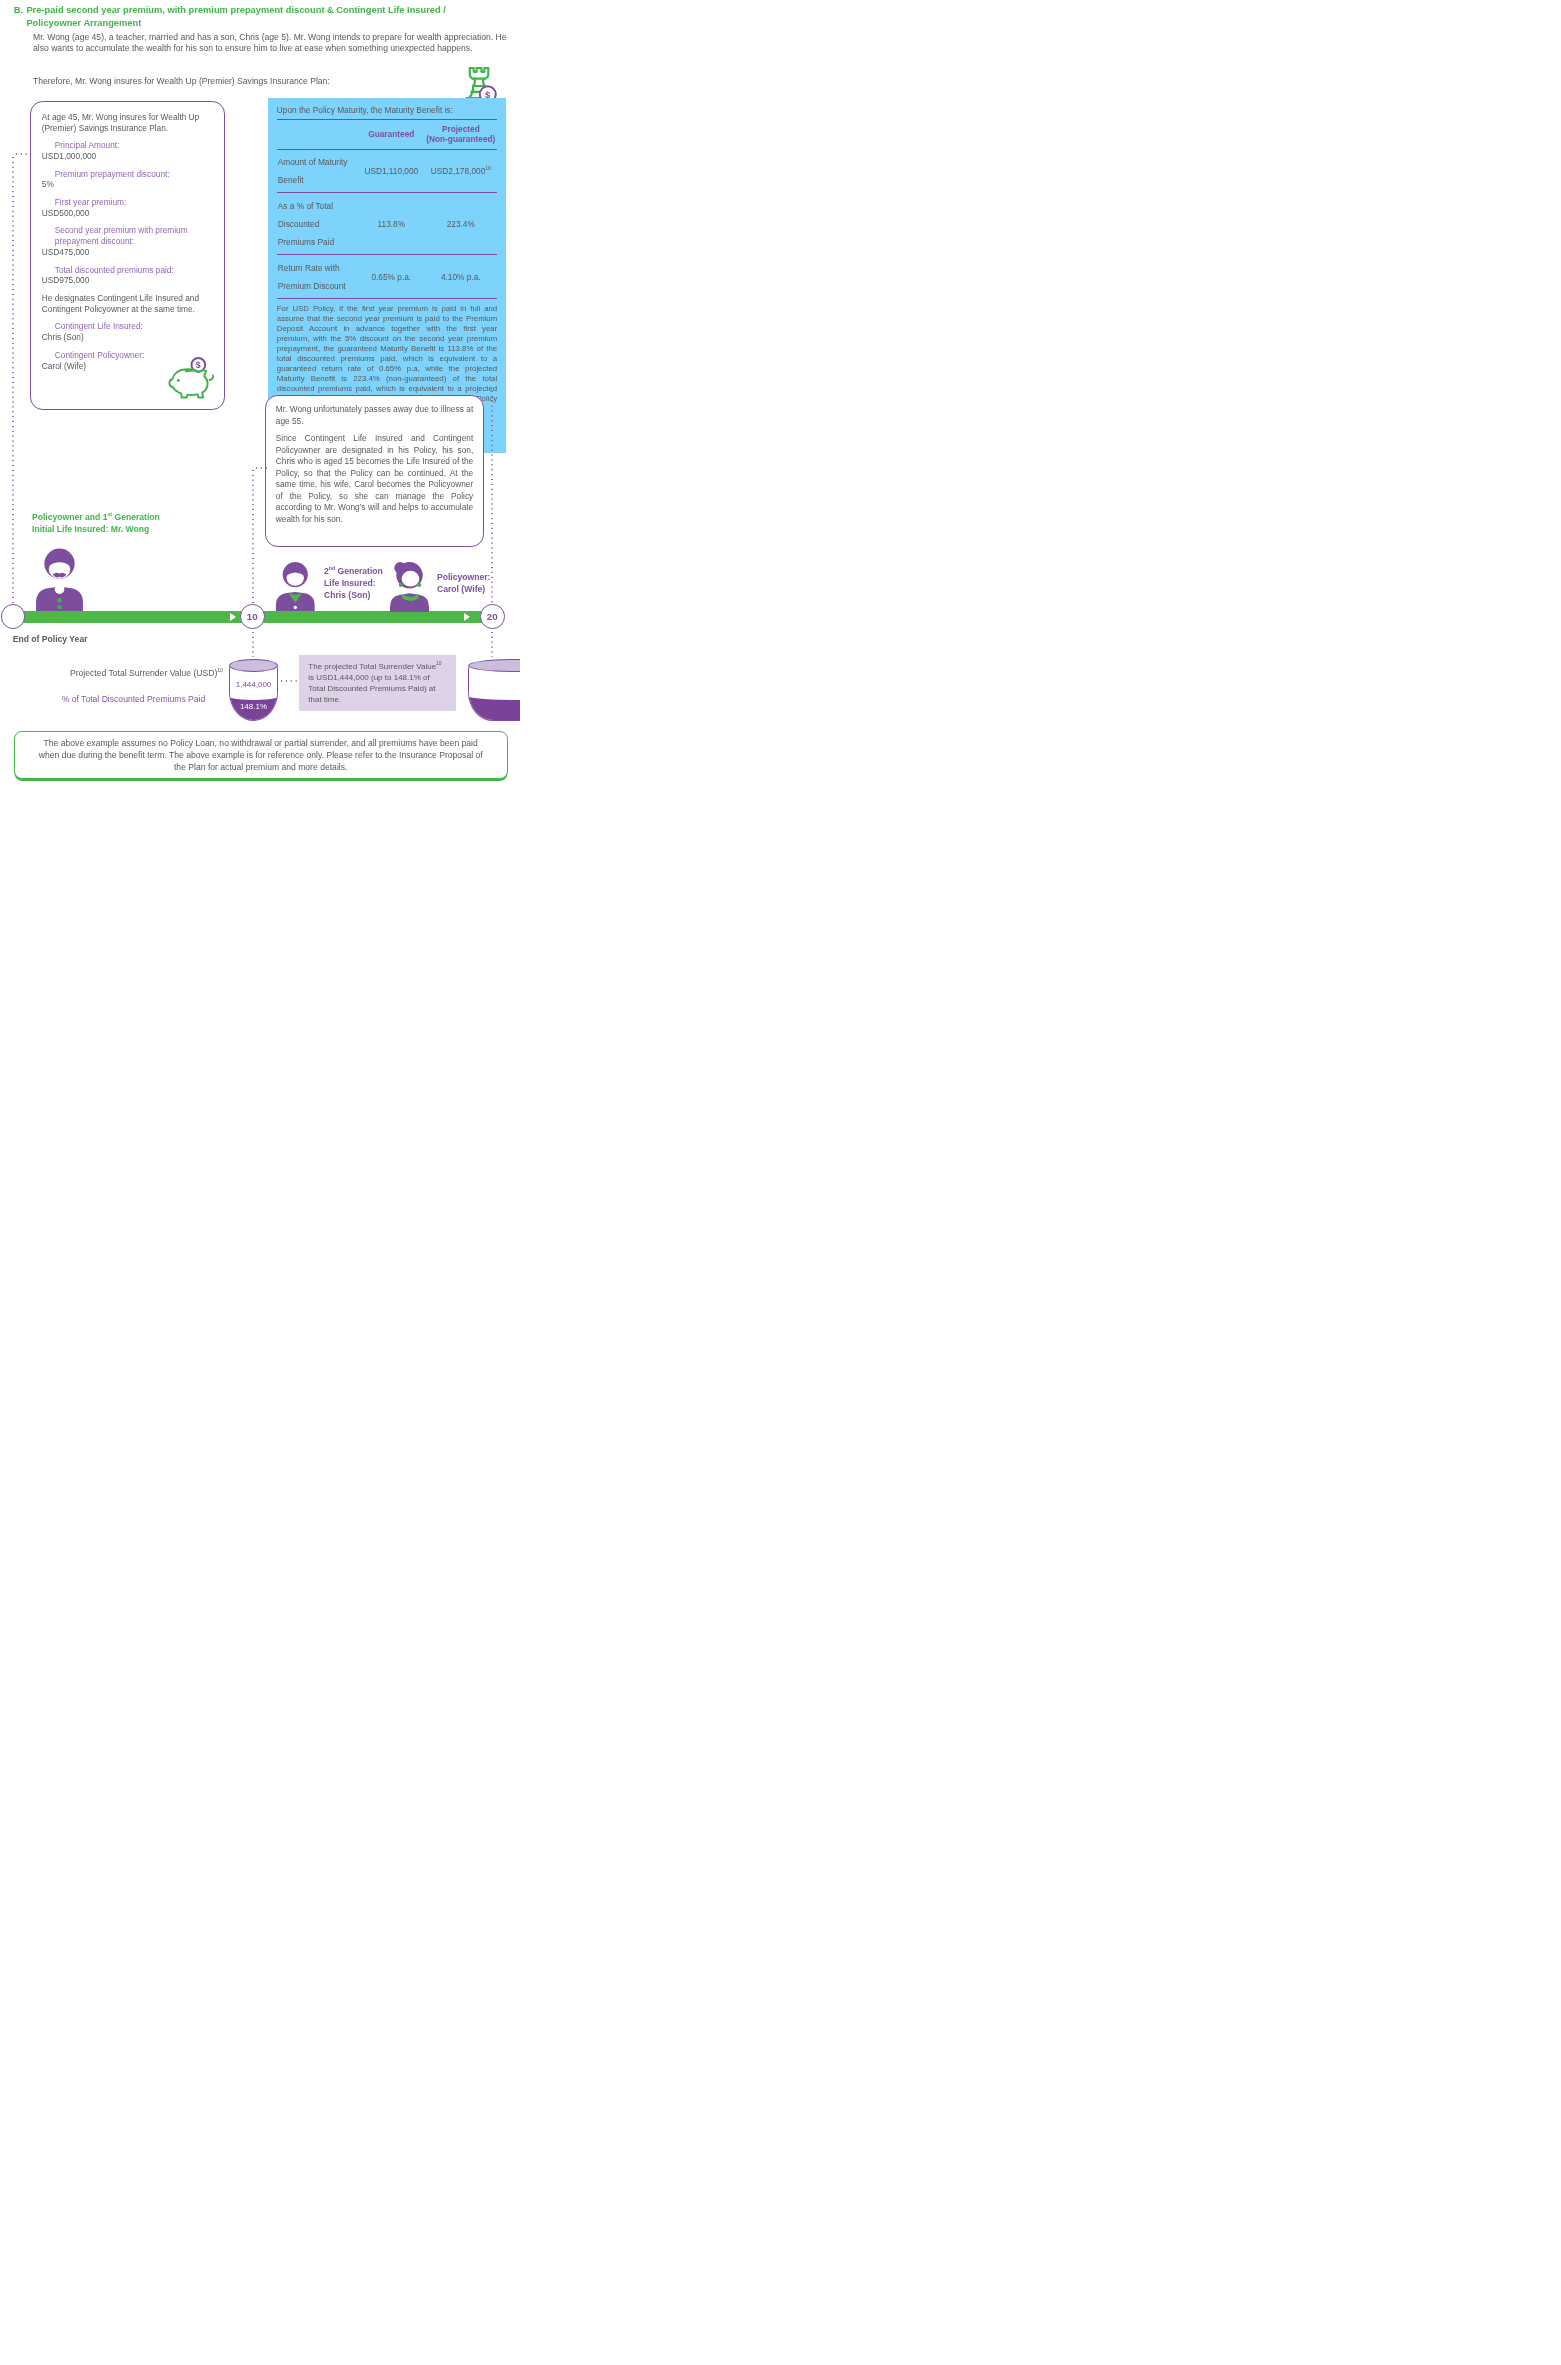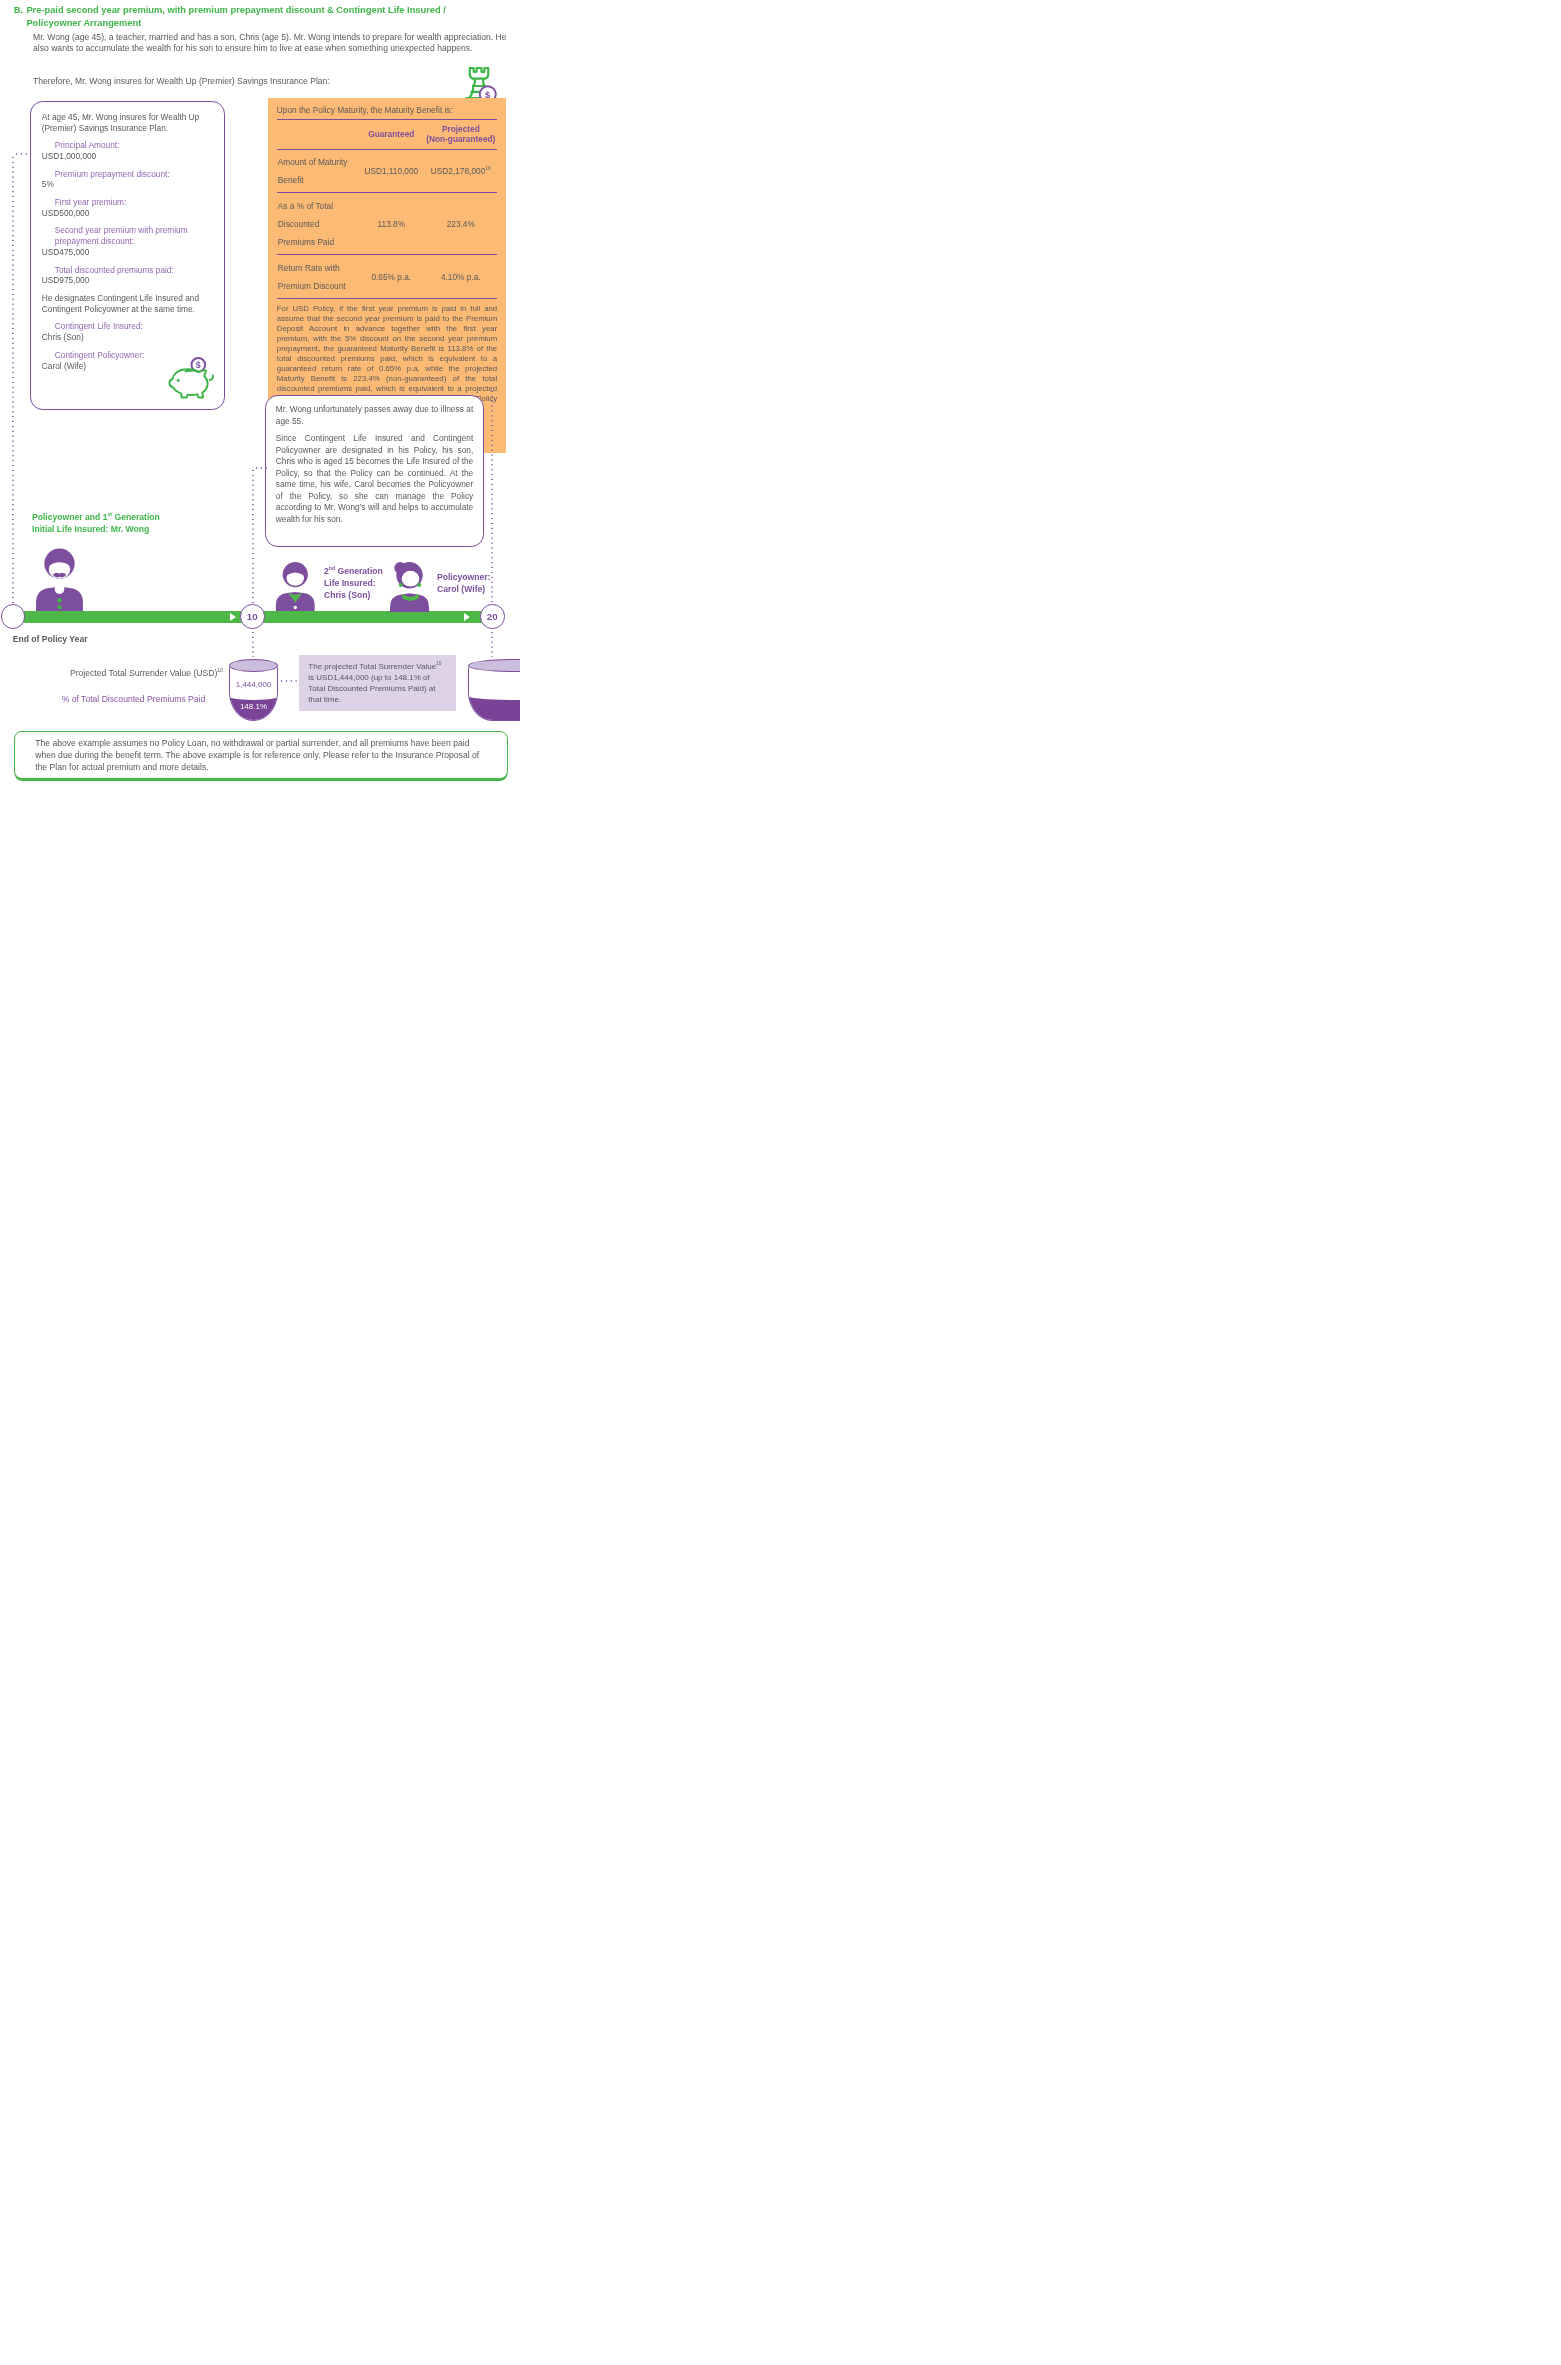--- a/index.html
+++ b/index.html
@@ -20,21 +20,21 @@
               padding:9.8px 10.8px;font-size:8.3px;line-height:10.8px;}
   .pb-intro{margin:0 0 6.8px 0;}
   .field{margin:0 0 6.8px 0;}
   .f-label{color:#9166b2;padding-left:13px;}
   .f-value{color:#58595b;}
   .pb-note{margin:0 0 6.8px 0;}
   .piggy{position:absolute;right:7.8px;bottom:5.9px;}
 
   
   .maturity{left:268px;top:98px;width:238px;height:355px;box-sizing:border-box;
-            background:#fdba74;padding:7.3px 8.8px;font-size:8.3px;}
+            background:#7dd3fc;padding:7.3px 8.8px;font-size:8.3px;}
   .mt-title{margin:0 0 3.9px 0;color:#58595b;}
   .mt-rule{border:none;border-top:1px solid #7b4d9c;margin:0;}
   .mt-grid{display:grid;grid-template-columns:81px 67px 72px;align-items:center;}
   .mt-row{display:contents;}
   .mt-cell{padding:3.4px 1px;}
   .mt-label{color:#58595b;line-height:18px;}
   .mt-val{text-align:center;color:#58595b;}
   .mt-head{color:#7d4f9e;font-weight:bold;text-align:center;line-height:10.8px;}
   .mt-sep{grid-column:1 / 4;border-top:1.2px solid #7b4d9c;height:0;}
   .mt-para{margin:4.9px 0 0 0;font-size:7.8px;line-height:10px;text-align:justify;color:#58595b;}
@@ -81,21 +81,21 @@
   .cyl-pct{position:absolute;top:43px;width:100%;text-align:center;color:#fff;
            font-size:8px;z-index:3;}
   .sv-note{left:299px;top:655px;width:157px;height:56px;box-sizing:border-box;
            background:#ddd2e8;padding:7.3px 9.3px;font-size:8px;line-height:10.8px;color:#58595b;}
 
   
   .disclaimer{left:13.7px;top:731px;width:494px;height:48px;box-sizing:border-box;
               border:1.5px solid #45b649;border-radius:7.8px;background:#fff;
               box-shadow:0 2.4px 0 -0.5px #45b649;padding:5.9px 20.5px;
               display:flex;align-items:center;justify-content:center;}
-  .disclaimer p{margin:0;font-size:8.6px;line-height:12.2px;color:#58595b;}
+  .disclaimer p{margin:0;text-align:center;font-size:8.6px;line-height:12.2px;color:#58595b;}
 </style>
 </head>
 <body>
 
 <div id="page">
 
   <div class="abs doc-title">
     <span>B.</span>
     <div>
       <div>Pre-paid second year premium, with premium prepayment discount &amp; Contingent Life Insured /</div>

